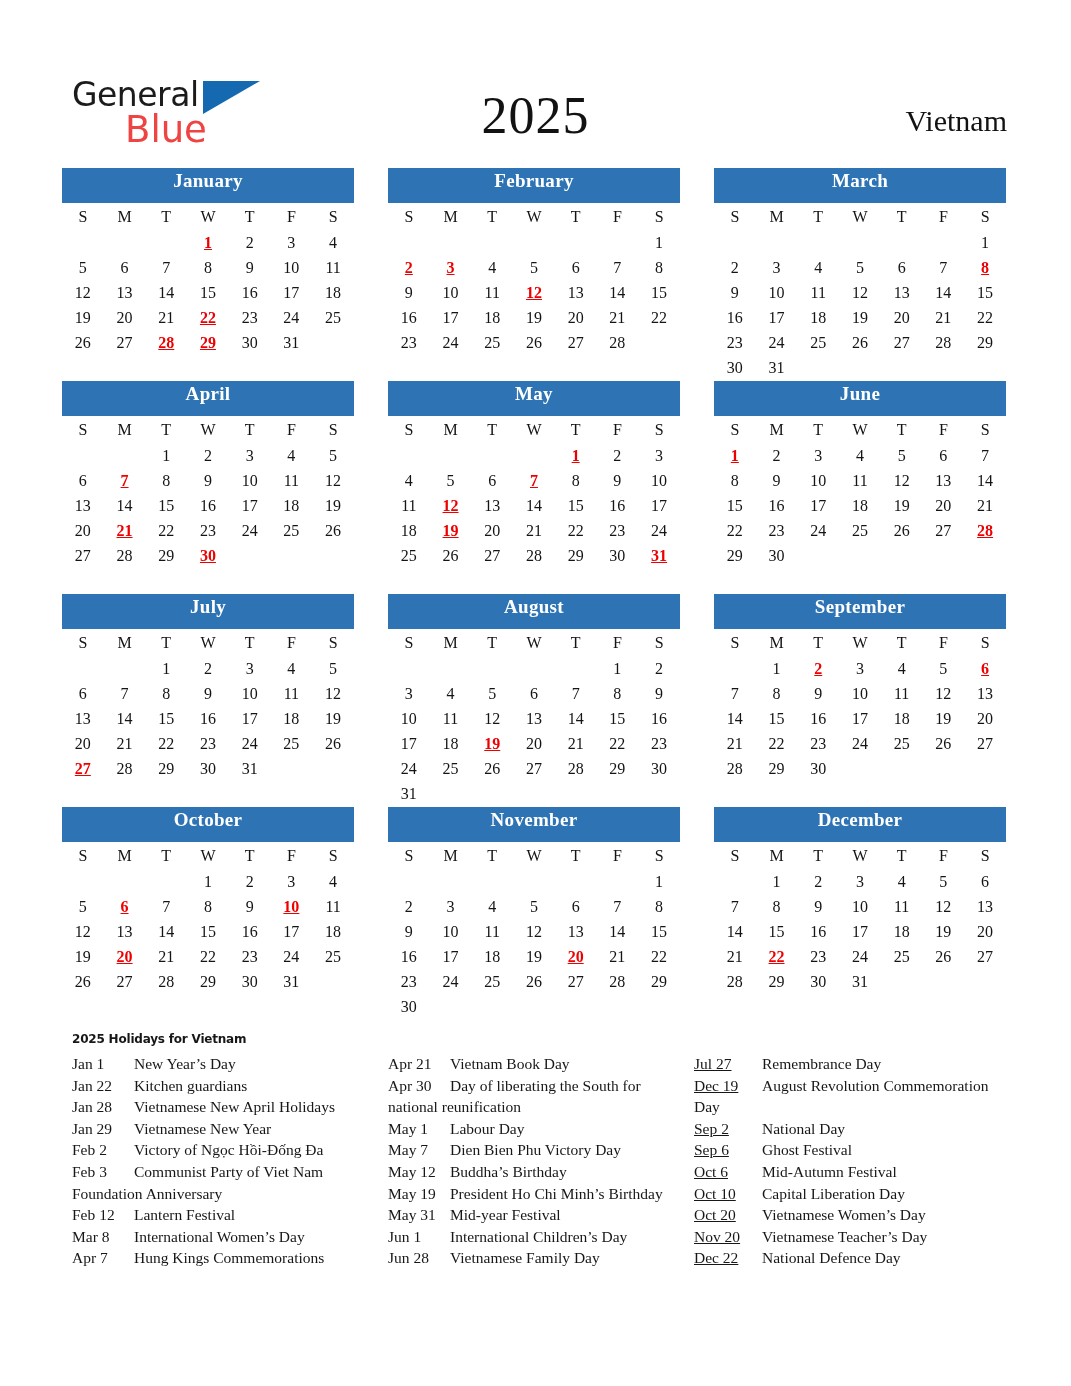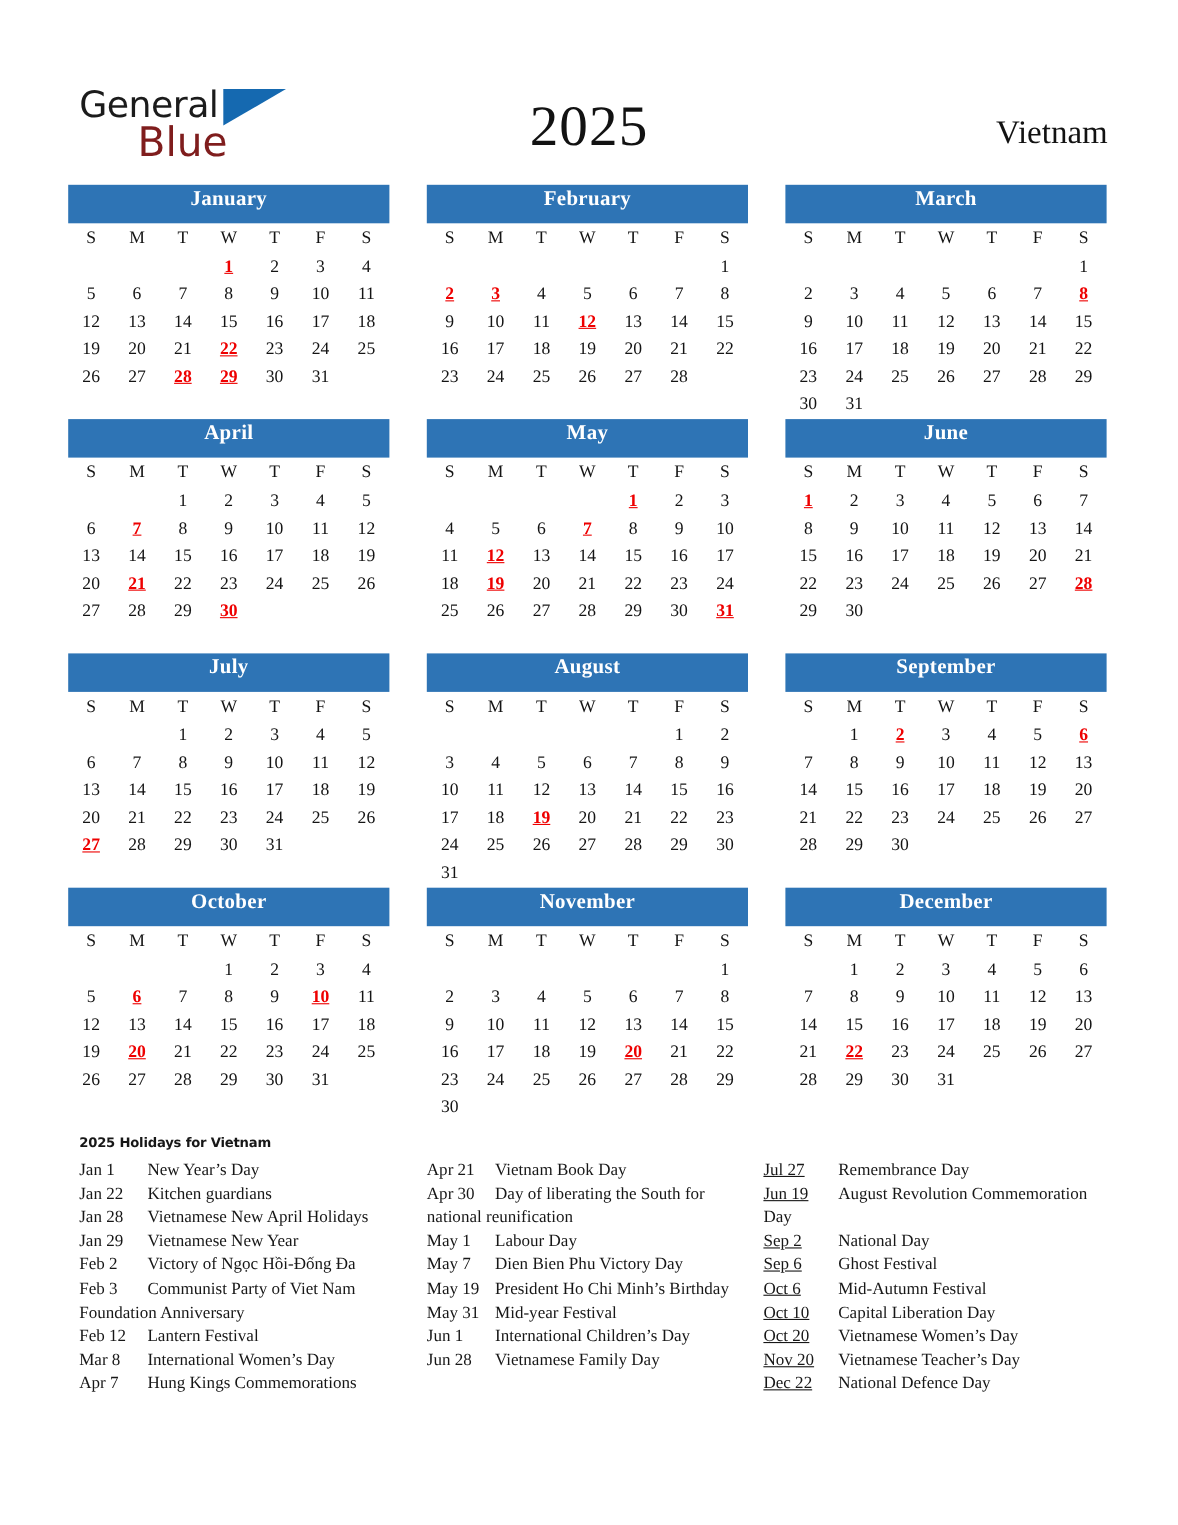--- a/index.html
+++ b/index.html
@@ -54,21 +54,21 @@
     left: 131px;
     top: 3px;
     width: 0;
     height: 0;
     border-left: 57px solid #1569b0;
     border-bottom: 33px solid transparent;
   }
   .logo-blue {
     font-family: "DejaVu Sans", sans-serif;
     font-size: 37px;
-    color: #7f1d1d;
+    color: #ef4444;
     line-height: 1;
     position: absolute;
     left: 53px;
     top: 33px;
     font-weight: 400;
   }
   .year-title {
     position: absolute;
     left: 0;
     right: 0;
@@ -998,28 +998,29 @@
           <div class="hitem"><span class="hdate">Feb 3</span><span class="hname">Communist Party of Viet Nam Foundation Anniversary</span></div>
           <div class="hitem"><span class="hdate">Feb 12</span><span class="hname">Lantern Festival</span></div>
           <div class="hitem"><span class="hdate">Mar 8</span><span class="hname">International Women’s Day</span></div>
           <div class="hitem"><span class="hdate">Apr 7</span><span class="hname">Hung Kings Commemorations</span></div>
         </div>
         <div class="hcol c2">
           <div class="hitem"><span class="hdate">Apr 21</span><span class="hname">Vietnam Book Day</span></div>
           <div class="hitem"><span class="hdate">Apr 30</span><span class="hname">Day of liberating the South for national reunification</span></div>
           <div class="hitem"><span class="hdate">May 1</span><span class="hname">Labour Day</span></div>
           <div class="hitem"><span class="hdate">May 7</span><span class="hname">Dien Bien Phu Victory Day</span></div>
+          <div class="hitem"><span class="hdate">May 12</span><span class="hname">Buddha’s Birthday</span></div>
           <div class="hitem"><span class="hdate">May 19</span><span class="hname">President Ho Chi Minh’s Birthday</span></div>
           <div class="hitem"><span class="hdate">May 31</span><span class="hname">Mid-year Festival</span></div>
           <div class="hitem"><span class="hdate">Jun 1</span><span class="hname">International Children’s Day</span></div>
           <div class="hitem"><span class="hdate">Jun 28</span><span class="hname">Vietnamese Family Day</span></div>
         </div>
         <div class="hcol c3">
           <div class="hitem"><span class="hdate">Jul 27</span><span class="hname">Remembrance Day</span></div>
-          <div class="hitem"><span class="hdate">Jun 19</span><span class="hname">August Revolution Commemoration Day</span></div>
+          <div class="hitem"><span class="hdate">Dec 19</span><span class="hname">August Revolution Commemoration Day</span></div>
           <div class="hitem"><span class="hdate">Sep 2</span><span class="hname">National Day</span></div>
           <div class="hitem"><span class="hdate">Sep 6</span><span class="hname">Ghost Festival</span></div>
           <div class="hitem"><span class="hdate">Oct 6</span><span class="hname">Mid-Autumn Festival</span></div>
           <div class="hitem"><span class="hdate">Oct 10</span><span class="hname">Capital Liberation Day</span></div>
           <div class="hitem"><span class="hdate">Oct 20</span><span class="hname">Vietnamese Women’s Day</span></div>
           <div class="hitem"><span class="hdate">Nov 20</span><span class="hname">Vietnamese Teacher’s Day</span></div>
           <div class="hitem"><span class="hdate">Dec 22</span><span class="hname">National Defence Day</span></div>
         </div>
       </div>
   </div>

